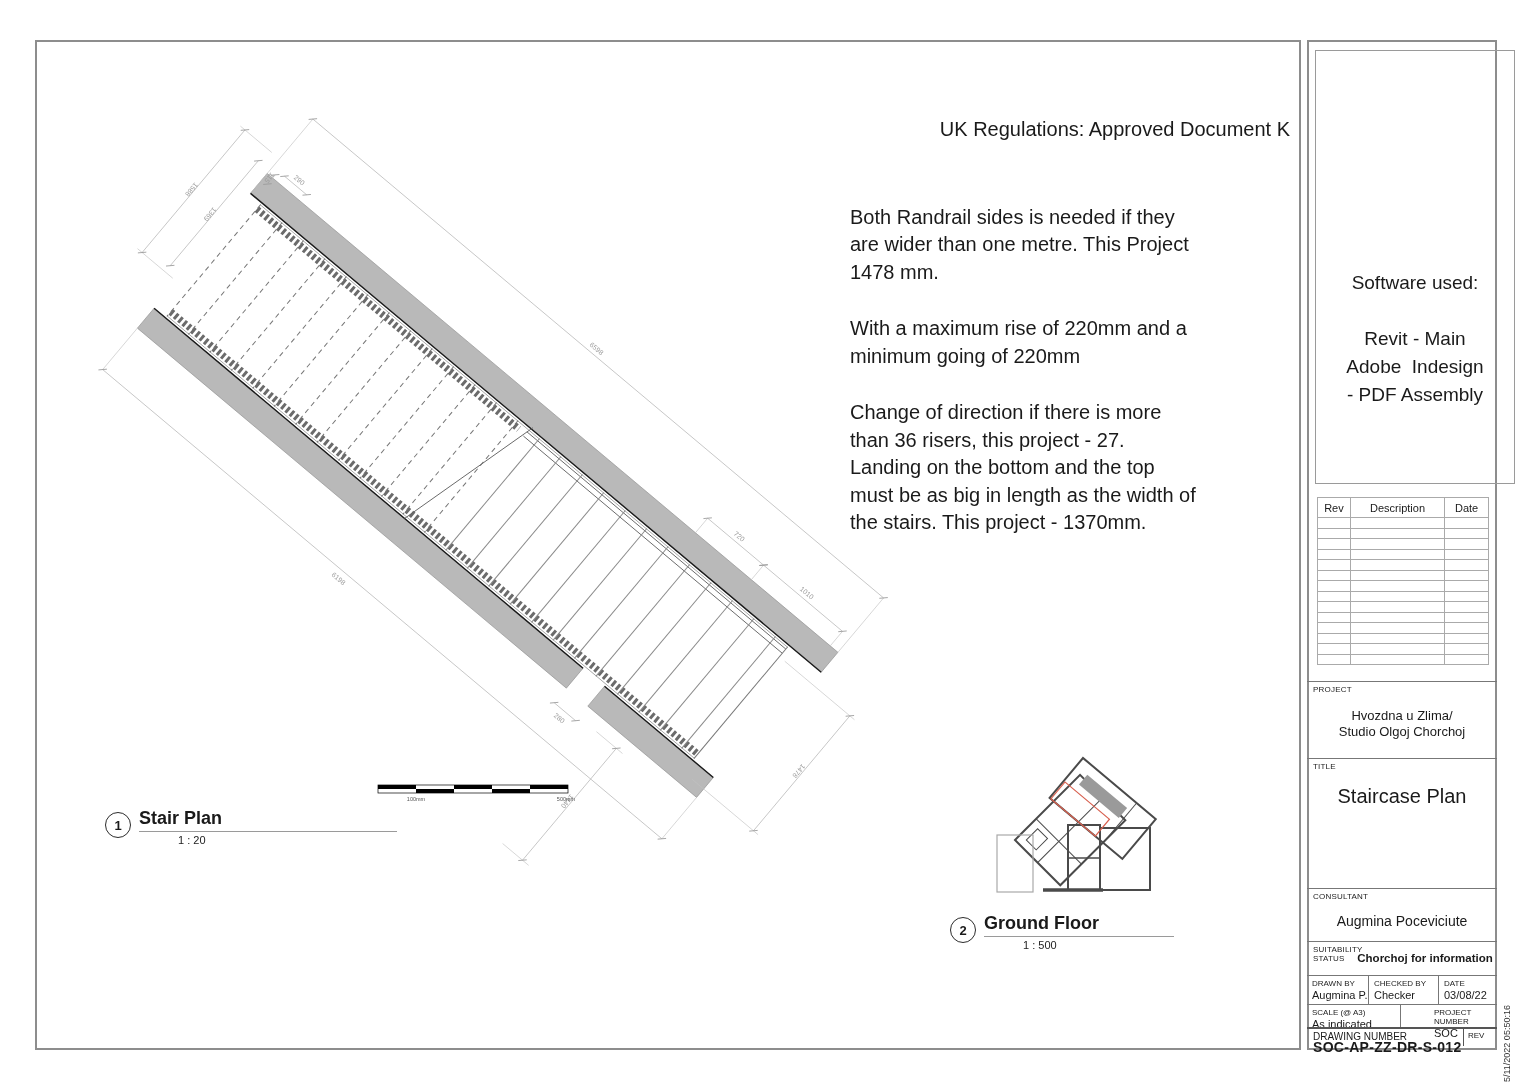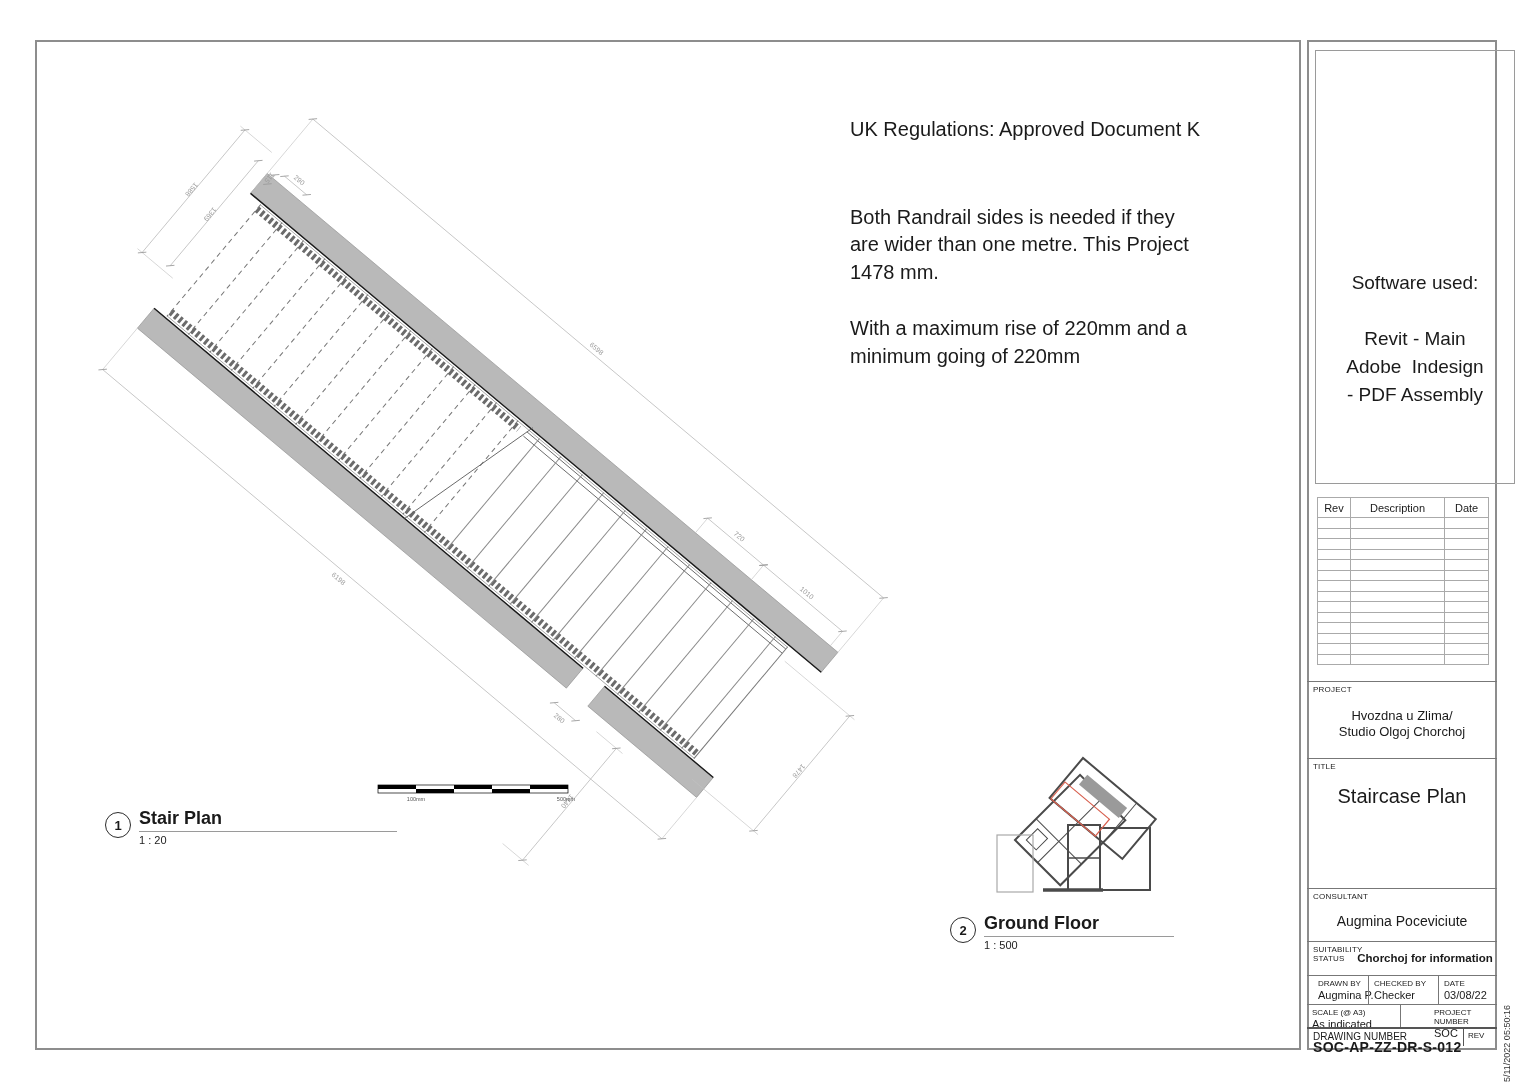--- a/index.html
+++ b/index.html
@@ -3,29 +3,29 @@
 <meta charset="utf-8">
 <style>
   html,body{margin:0;padding:0;background:#fff;}
   body{font-family:"Liberation Sans",sans-serif;color:#1a1a1a;}
   .page{position:relative;width:1536px;height:1089px;background:#fff;overflow:hidden;}
   .drawing-frame{position:absolute;left:35px;top:40px;width:1262px;height:1006px;border:2px solid #8d8d8d;}
   .side-frame{position:absolute;left:1307px;top:40px;width:186px;height:1006px;border:2px solid #8d8d8d;}
   .plan-svg{position:absolute;left:35px;top:40px;}
   
   .text-block{position:absolute;left:850px;top:116px;width:440px;font-size:20px;line-height:27.5px;}
-  .text-block .heading{margin:0 0 60px 0;}
+  .text-block .heading{margin:0 0 60px 0;text-align:right;}
   .text-block p{margin:0 0 29px 0;white-space:pre-line;}
   
   .view-label{position:absolute;display:flex;align-items:flex-start;}
   .view-label .circle{width:24px;height:24px;border:1.3px solid #2c2c2c;border-radius:50%;
     display:flex;align-items:center;justify-content:center;font-size:13px;font-weight:bold;margin-top:4px;}
   .view-label .vl-text{margin-left:8px;}
   .view-label .vl-title{font-size:18px;font-weight:bold;border-bottom:1px solid #9a9a9a;padding-bottom:2px;}
-  .view-label .vl-scale{font-size:11px;margin-top:2px;color:#222;}
+  .view-label .vl-scale{font-size:11px;margin-top:2px;color:#222;margin-left:39px;}
   
   .software-box{position:absolute;left:1315px;top:50px;width:170px;height:432px;border:1px solid #9a9a9a;padding-left:28px;}
   .software-text{position:absolute;left:0;right:0;top:218px;text-align:center;font-size:19px;line-height:28px;white-space:pre-wrap;}
   
   .rev-table{position:absolute;left:1317px;top:497px;width:172px;border-collapse:collapse;font-size:11px;}
   .rev-table th,.rev-table td{border:1px solid #aaa;font-weight:normal;padding:0;text-align:center;}
   .rev-table th{height:19px;}
   .rev-table td{height:9.5px;}
   .rev-table col.c-rev{width:33px;} .rev-table col.c-desc{width:95px;} .rev-table col.c-date{width:44px;}
   
@@ -216,20 +216,25 @@
     </g>
   </svg>
 
   <div class="text-block">
     <p class="heading">UK Regulations: Approved Document K</p>
     <p>Both Randrail sides is needed if they
 are wider than one metre. This Project
 1478 mm.</p>
     <p>With a maximum rise of 220mm and a
 minimum going of 220mm</p>
+    <p>Change of direction if there is more
+than 36 risers, this project - 27.
+Landing on the bottom and the top
+must be as big in length as the width of
+the stairs. This project -  1370mm.</p>
   </div>
 
   <div class="view-label" style="left:105px;top:808px;">
     <div class="circle">1</div>
     <div class="vl-text">
       <div class="vl-title" style="width:258px;">Stair Plan</div>
       <div class="vl-scale">1 : 20</div>
     </div>
   </div>
   <div class="view-label" style="left:950px;top:913px;">
@@ -348,21 +353,21 @@
     <div class="lbl">CONSULTANT</div>
     <div class="val">Augmina Poceviciute</div>
   </div>
   <div class="tb sec-suit">
     <div class="lbl">SUITABILITY
 STATUS</div>
     <div class="val">Chorchoj for information</div>
   </div>
 
   <div class="tb sec-drawn">
-    <div class="cell" style="left:6px;top:0;bottom:0;width:61px;border-left:none;">
+    <div class="cell" style="left:0;top:0;bottom:0;width:61px;border-left:none;">
       <div class="clbl">DRAWN BY</div>
       <div class="cval">Augmina P.</div>
     </div>
     <div class="cell" style="left:61px;top:0;bottom:0;width:70px;">
       <div class="clbl">CHECKED BY</div>
       <div class="cval">Checker</div>
     </div>
     <div class="cell" style="left:131px;top:0;bottom:0;width:59px;">
       <div class="clbl">DATE</div>
       <div class="cval">03/08/22</div>

